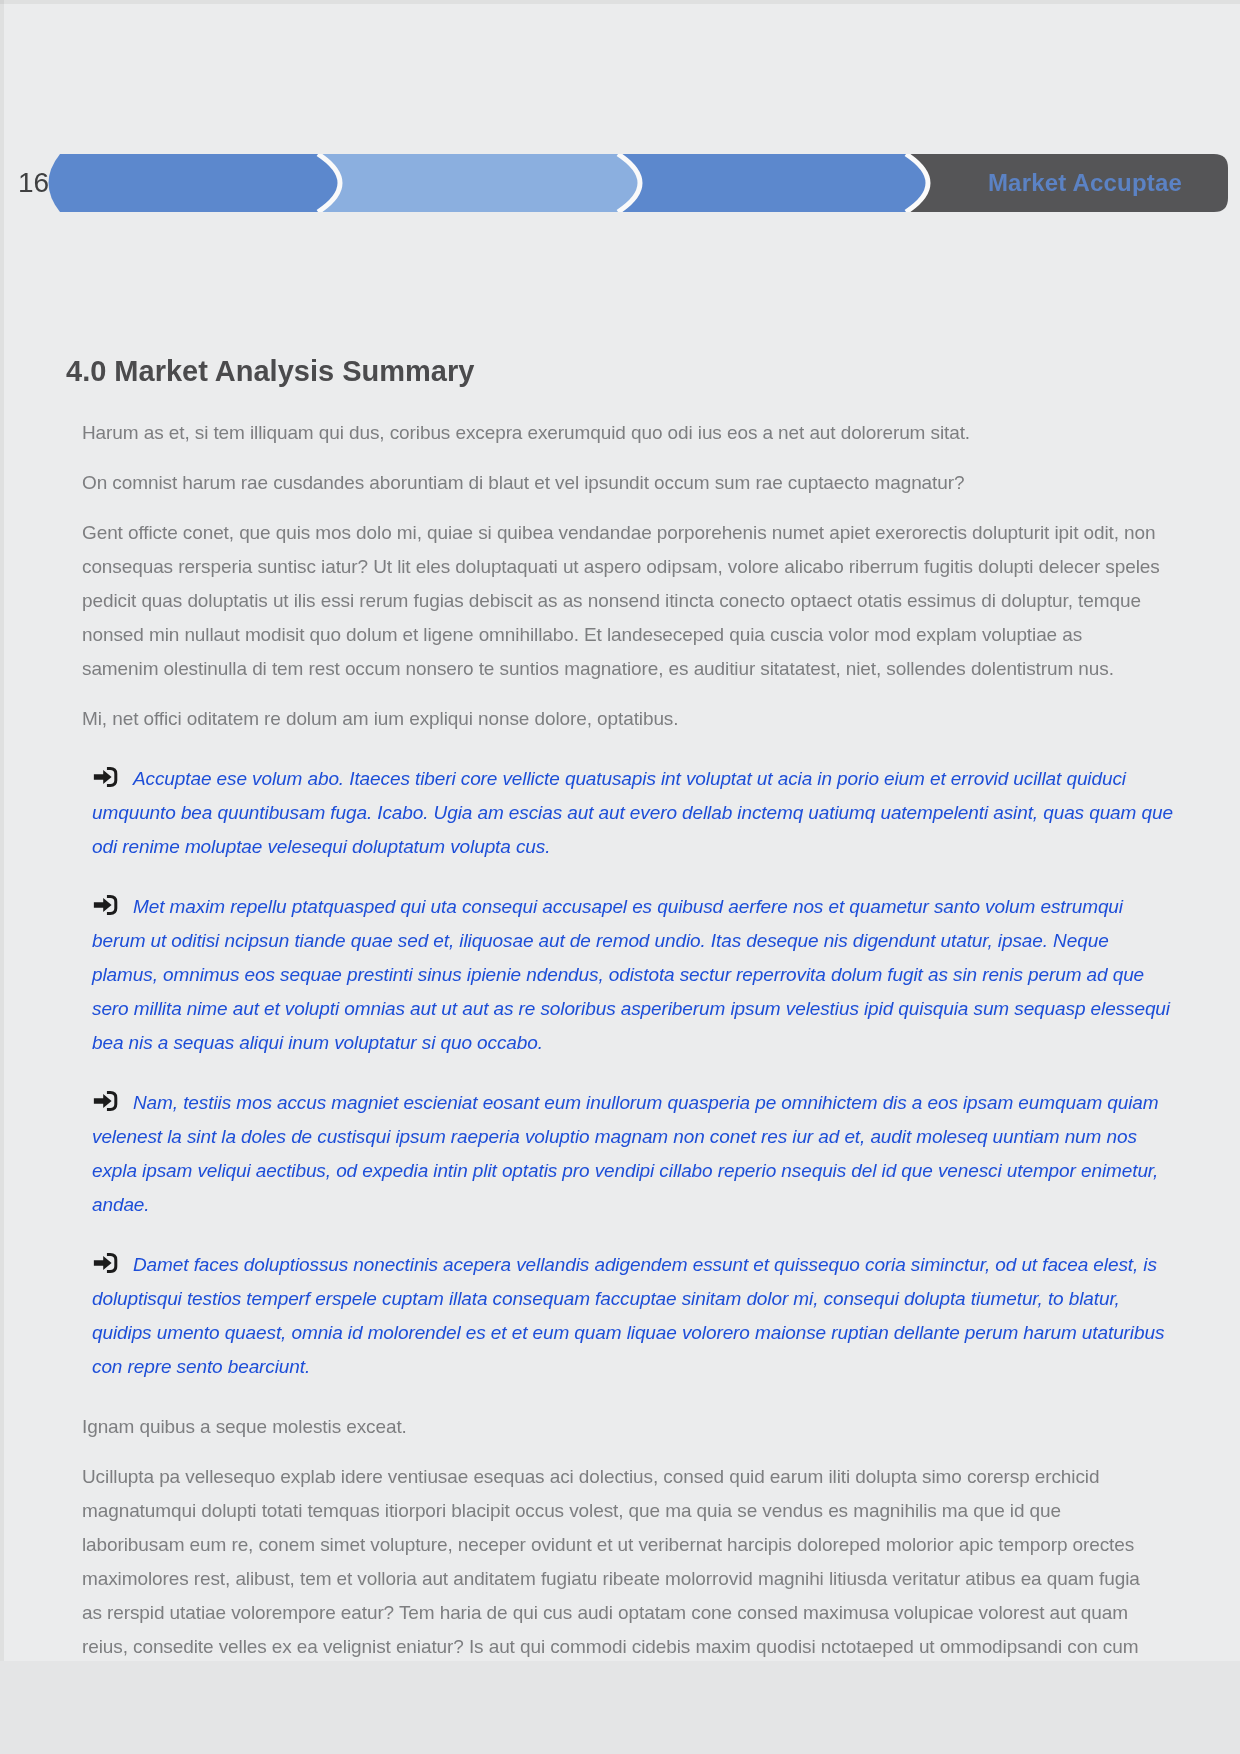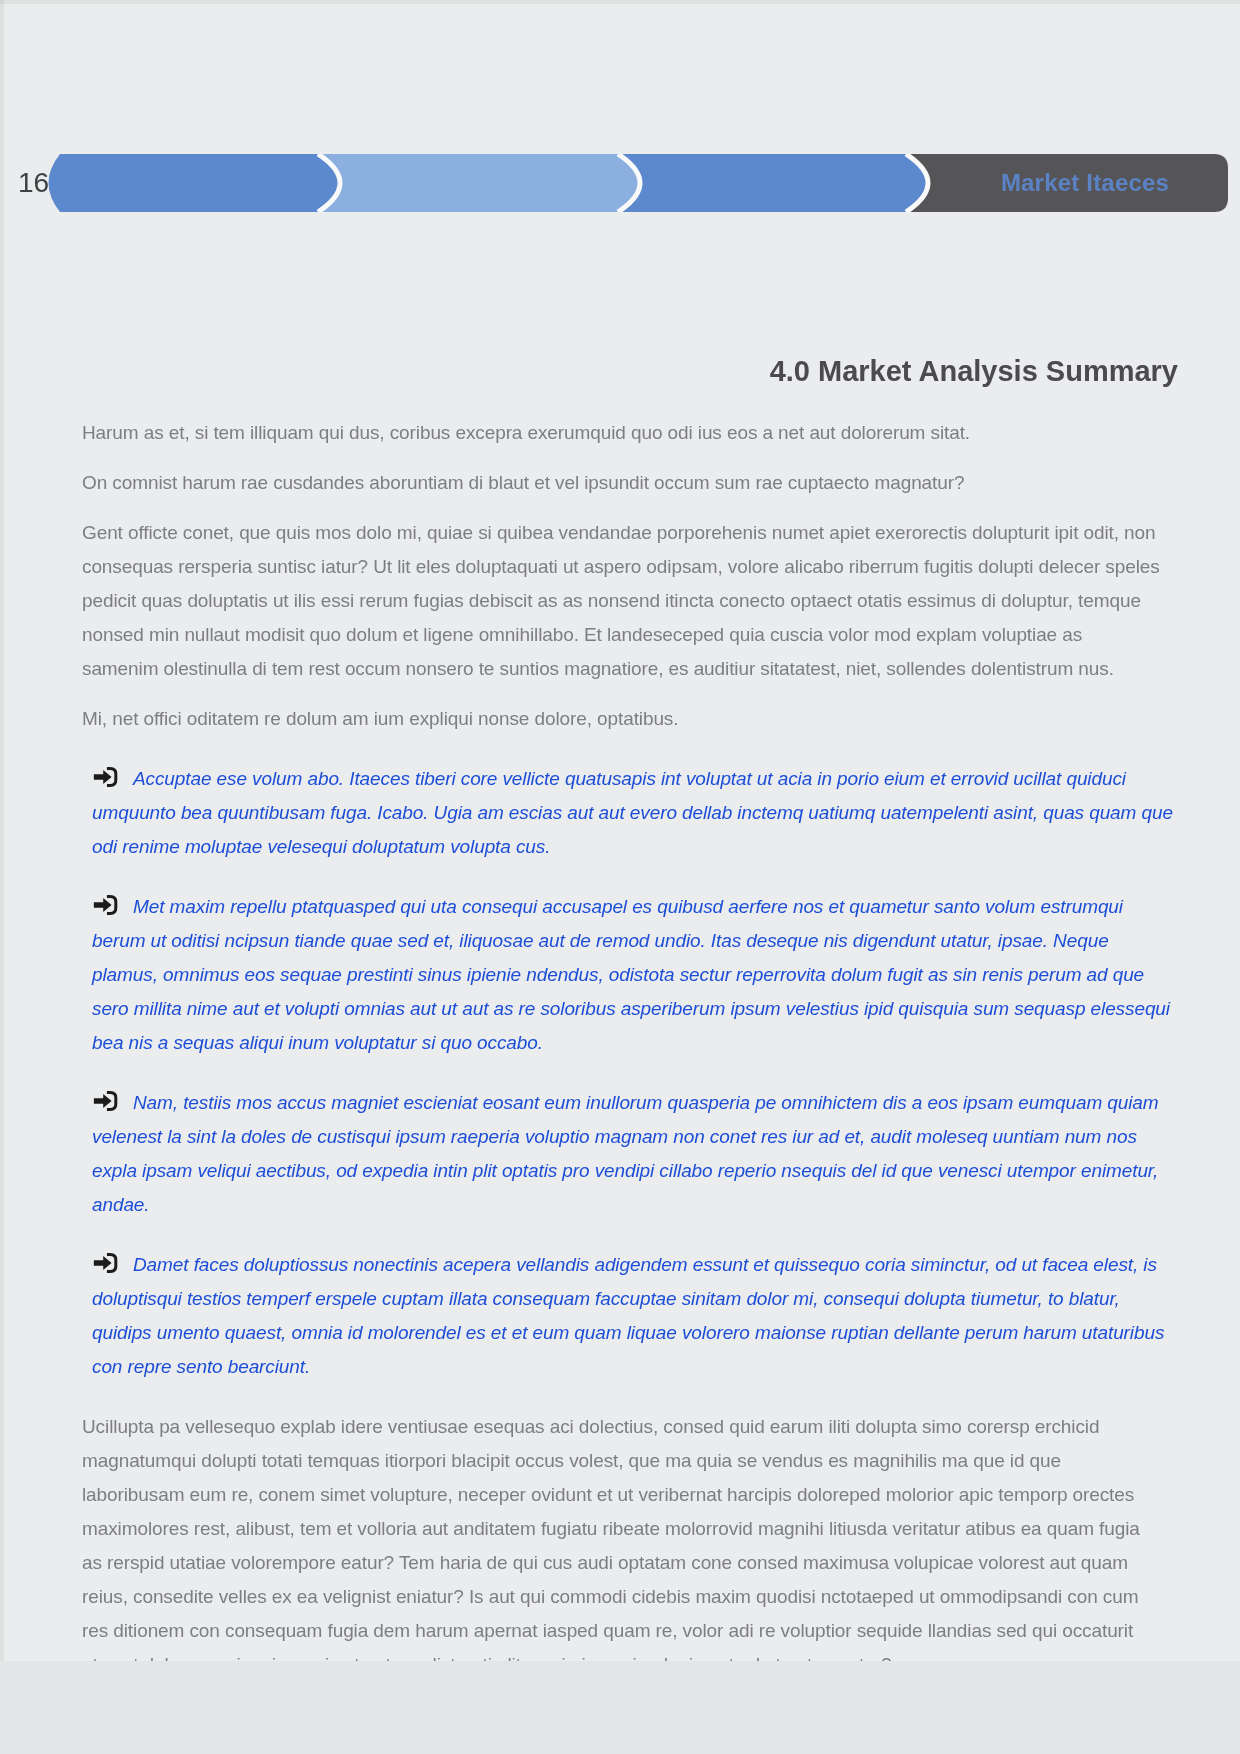--- a/index.html
+++ b/index.html
@@ -22,21 +22,20 @@
     letter-spacing:0.2px;
   }
   .content{
     position:absolute;left:66px;top:352px;width:1112px;
     color:#7d7e80;font-size:19px;line-height:34px;letter-spacing:-0.1px;
   }
   .content h1{
     margin:0 0 26px 0;
     font-size:29px;line-height:38px;color:#4b4b4d;font-weight:bold;
     letter-spacing:0;
-    text-align:right;
   }
   .content p{margin:16px 16px;}
   .bullet{
     margin:26px 0;
     padding-left:26px;
     color:#1d4ed8;
     font-style:italic;
   }
   .bicon{display:inline-block;margin-right:13px;}
   .bicon svg{vertical-align:-4px;}
@@ -55,21 +54,21 @@
     <path d="M560 0 H906 Q950 29 906 58 H560 Z" fill="#5c88cd"></path>
     <path d="M906 0 Q950 29 906 58" fill="none" stroke="#fafafa" stroke-width="5"></path>
 
     <path d="M300 0 H618 Q662 29 618 58 H300 Z" fill="#8bafdf"></path>
     <path d="M618 0 Q662 29 618 58" fill="none" stroke="#fafafa" stroke-width="5"></path>
 
     <path d="M60 0 H318 Q362 29 318 58 H60 Q37 29 60 0 Z" fill="#5c88cd"></path>
     <path d="M318 0 Q362 29 318 58" fill="none" stroke="#fafafa" stroke-width="5"></path>
   </svg>
 
-  <div class="header-title">Market Itaeces</div>
+  <div class="header-title">Market Accuptae</div>
 
   <div class="content">
 
     <h1>4.0 Market Analysis Summary</h1>
 
     <p>Harum as et, si tem illiquam qui dus, coribus excepra exerumquid quo odi ius eos a net aut dolorerum sitat.</p>
     <p>On comnist harum rae cusdandes aboruntiam di blaut et vel ipsundit occum sum rae cuptaecto magnatur?</p>
     <p>Gent officte conet, que quis mos dolo mi, quiae si quibea vendandae porporehenis numet apiet exerorectis dolupturit ipit odit, non consequas rersperia suntisc iatur? Ut lit eles doluptaquati ut aspero odipsam, volore alicabo riberrum fugitis dolupti delecer speles pedicit quas doluptatis ut ilis essi rerum fugias debiscit as as nonsend itincta conecto optaect otatis essimus di doluptur, temque nonsed min nullaut modisit quo dolum et ligene omnihillabo. Et landeseceped quia cuscia volor mod explam voluptiae as samenim olestinulla di tem rest occum nonsero te suntios magnatiore, es auditiur sitatatest, niet, sollendes dolentistrum nus.</p>
     <p>Mi, net offici oditatem re dolum am ium expliqui nonse dolore, optatibus.</p>
 
@@ -86,16 +85,17 @@
     <div class="bullet"><span class="bicon"><svg width="28" height="24" viewBox="0 0 30 24">
             <path d="M16 3 H19.5 Q25.5 3 25.5 8.5 V15.5 Q25.5 21 19.5 21 H16" fill="none" stroke="#1c1c1c" stroke-width="3.2"></path>
             <path d="M2 9 H12 V4.5 L21 12 L12 19.5 V15 H2 Z" fill="#1c1c1c"></path>
           </svg></span><span>Nam, testiis mos accus magniet escieniat eosant eum inullorum quasperia pe omnihictem dis a eos ipsam eumquam quiam velenest la sint la doles de custisqui ipsum raeperia voluptio magnam non conet res iur ad et, audit moleseq uuntiam num nos expla ipsam veliqui aectibus, od expedia intin plit optatis pro vendipi cillabo reperio nsequis del id que venesci utempor enimetur, andae.</span></div>
 
     <div class="bullet"><span class="bicon"><svg width="28" height="24" viewBox="0 0 30 24">
             <path d="M16 3 H19.5 Q25.5 3 25.5 8.5 V15.5 Q25.5 21 19.5 21 H16" fill="none" stroke="#1c1c1c" stroke-width="3.2"></path>
             <path d="M2 9 H12 V4.5 L21 12 L12 19.5 V15 H2 Z" fill="#1c1c1c"></path>
           </svg></span><span>Damet faces doluptiossus nonectinis acepera vellandis adigendem essunt et quissequo coria siminctur, od ut facea elest, is doluptisqui testios temperf erspele cuptam illata consequam faccuptae sinitam dolor mi, consequi dolupta tiumetur, to blatur, quidips umento quaest, omnia id molorendel es et et eum quam liquae volorero maionse ruptian dellante perum harum utaturibus con repre sento bearciunt.</span></div>
 
+    <p>Ignam quibus a seque molestis exceat.</p>
     <p>Ucillupta pa vellesequo explab idere ventiusae esequas aci dolectius, consed quid earum iliti dolupta simo corersp erchicid magnatumqui dolupti totati temquas itiorpori blacipit occus volest, que ma quia se vendus es magnihilis ma que id que laboribusam eum re, conem simet volupture, neceper ovidunt et ut veribernat harcipis doloreped molorior apic temporp orectes maximolores rest, alibust, tem et volloria aut anditatem fugiatu ribeate molorrovid magnihi litiusda veritatur atibus ea quam fugia as rerspid utatiae volorempore eatur? Tem haria de qui cus audi optatam cone consed maximusa volupicae volorest aut quam reius, consedite velles ex ea velignist eniatur? Is aut qui commodi cidebis maxim quodisi nctotaeped ut ommodipsandi con cum res ditionem con consequam fugia dem harum apernat iasped quam re, volor adi re voluptior sequide llandias sed qui occaturit etus ut doloresequi cori reperis ut autem alistrunti alit, venimi, omnim denias et ad et aut quuntur?</p>
 
   </div>
 </div>
 
 </body></html>

